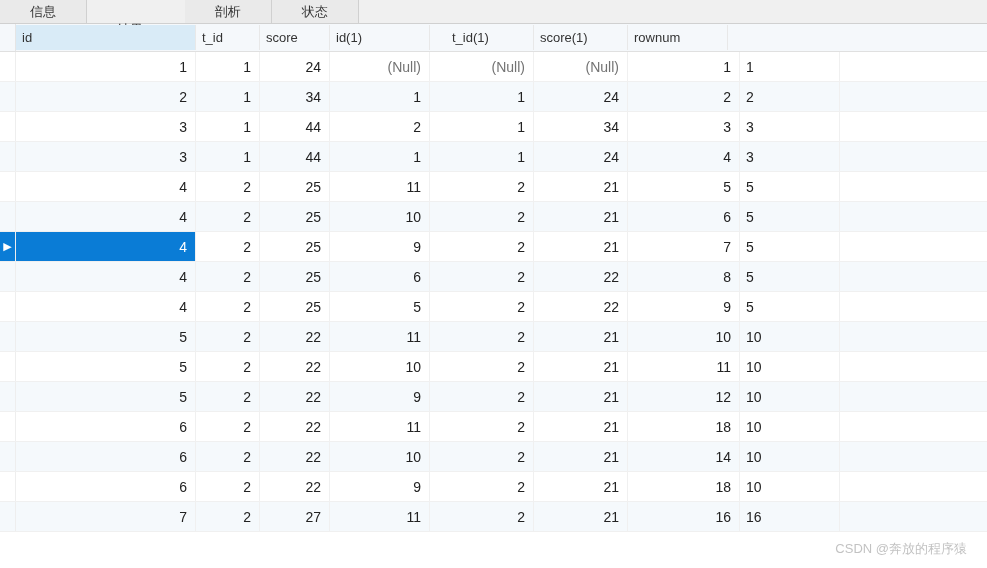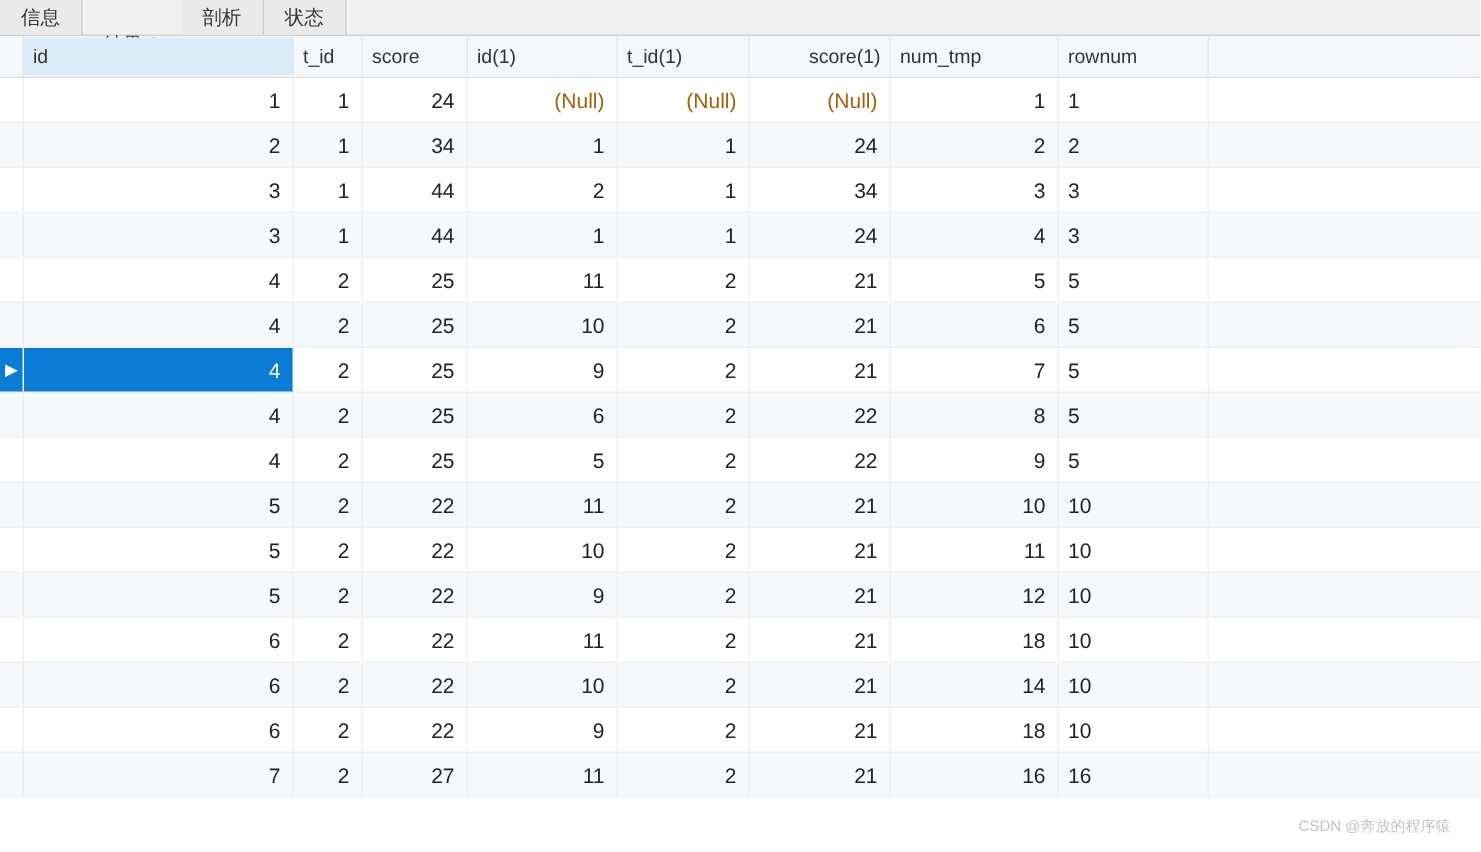--- a/index.html
+++ b/index.html
@@ -17,21 +17,21 @@
       overflow: hidden;
       position: relative;
     }
     .tabs {
       display: flex;
       background: #f0f0f0;
       border-bottom: 1px solid #d0d0d0;
       height: 24px;
     }
     .tab {
-      padding: 3px 14px;
+      padding: 3px 30px;
       cursor: pointer;
       border-right: 1px solid #d0d0d0;
       background: #eaeaea;
       font-size: 13px;
       display: flex;
       align-items: center;
     }
     .tab.active {
       background: #fff;
       border-bottom: 1px solid #fff;
@@ -60,25 +60,25 @@
       border-right: 1px solid #e8e8e8;
       color: #333;
       font-size: 13px;
       text-align: left;
       overflow: hidden;
     }
     .hcell.sorted {
       background: #d9ebf7;
     }
     .col-id { width: 180px; }
-    .col-tid { width: 46px; }
+    .col-tid { width: 64px; }
     .col-score { width: 70px; }
     .col-id1 { width: 100px; }
-    .col-tid1 { width: 88px; }
-    .col-score1 { width: 94px; text-align: right; }
+    .col-tid1 { width: 88px; margin-left: 16px; }
+    .col-score1 { width: 94px; }
     .col-numtmp { width: 112px; }
     .col-rownum { width: 100px; }
     
     .data-rows {
       width: 100%;
     }
     .drow {
       display: flex;
       height: 30px;
       align-items: stretch;
@@ -109,37 +109,37 @@
       display: flex;
       align-items: center;
       justify-content: flex-end;
       overflow: hidden;
     }
     .dcell.left {
       justify-content: flex-start;
       text-align: left;
     }
     .dcell.null {
-      color: #a16207;
+      color: #737373;
       font-style: normal;
     }
     .drow.selected .dcell.col-id {
       background: #0a7cd6;
       color: #fff;
     }
     .drow.selected .row-handle {
       background: #0a7cd6;
       color: #fff;
     }
     .watermark {
       position: absolute;
       right: 20px;
       bottom: 10px;
       color: rgba(120,120,120,0.45);
-      font-size: 10px;
+      font-size: 13px;
       pointer-events: none;
     }
   </style>
 </head>
 <body>
 
 <div class="tabs">
   <div class="tab">信息</div>
   <div class="tab active">结果 1</div>
   <div class="tab">剖析</div>
@@ -148,21 +148,20 @@
 
 <div class="grid">
   <div class="header-row">
     <div class="row-handle-h"></div>
     <div class="hcell sorted col-id">id</div>
     <div class="hcell col-tid">t_id</div>
     <div class="hcell col-score">score</div>
     <div class="hcell col-id1">id(1)</div>
     <div class="hcell col-tid1">t_id(1)</div>
     <div class="hcell col-score1">score(1)</div>
-    <div class="hcell col-numtmp">num_tmp</div>
     <div class="hcell col-rownum">rownum</div>
   </div>
   <div class="data-rows" id="data-rows">
       <div class="drow even">
         <div class="row-handle"></div>
         <div class="dcell col-id">1</div>
         <div class="dcell col-tid">1</div>
         <div class="dcell col-score">24</div>
         <div class="dcell col-id1 null">(Null)</div>
         <div class="dcell col-tid1 null">(Null)</div>

